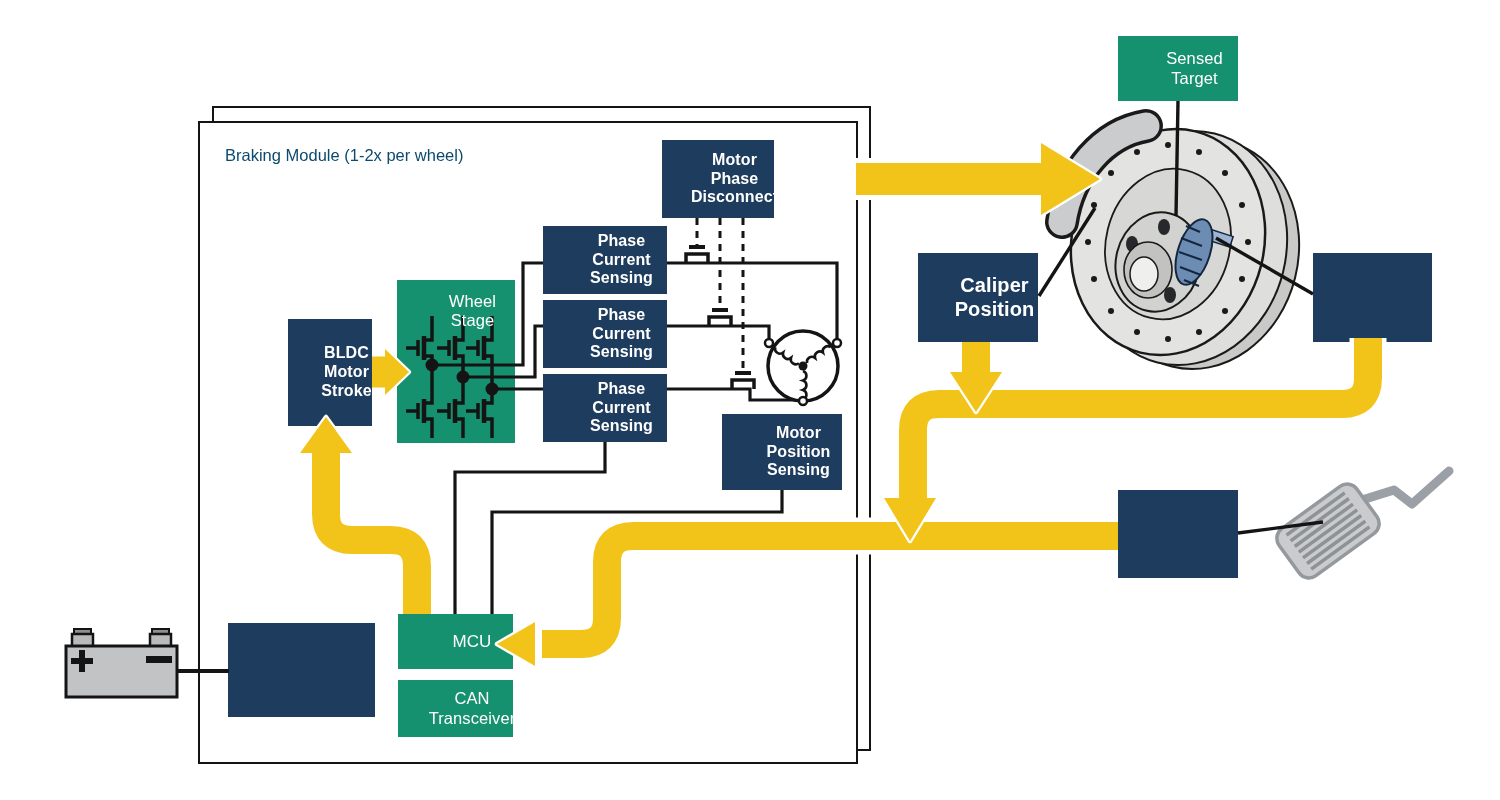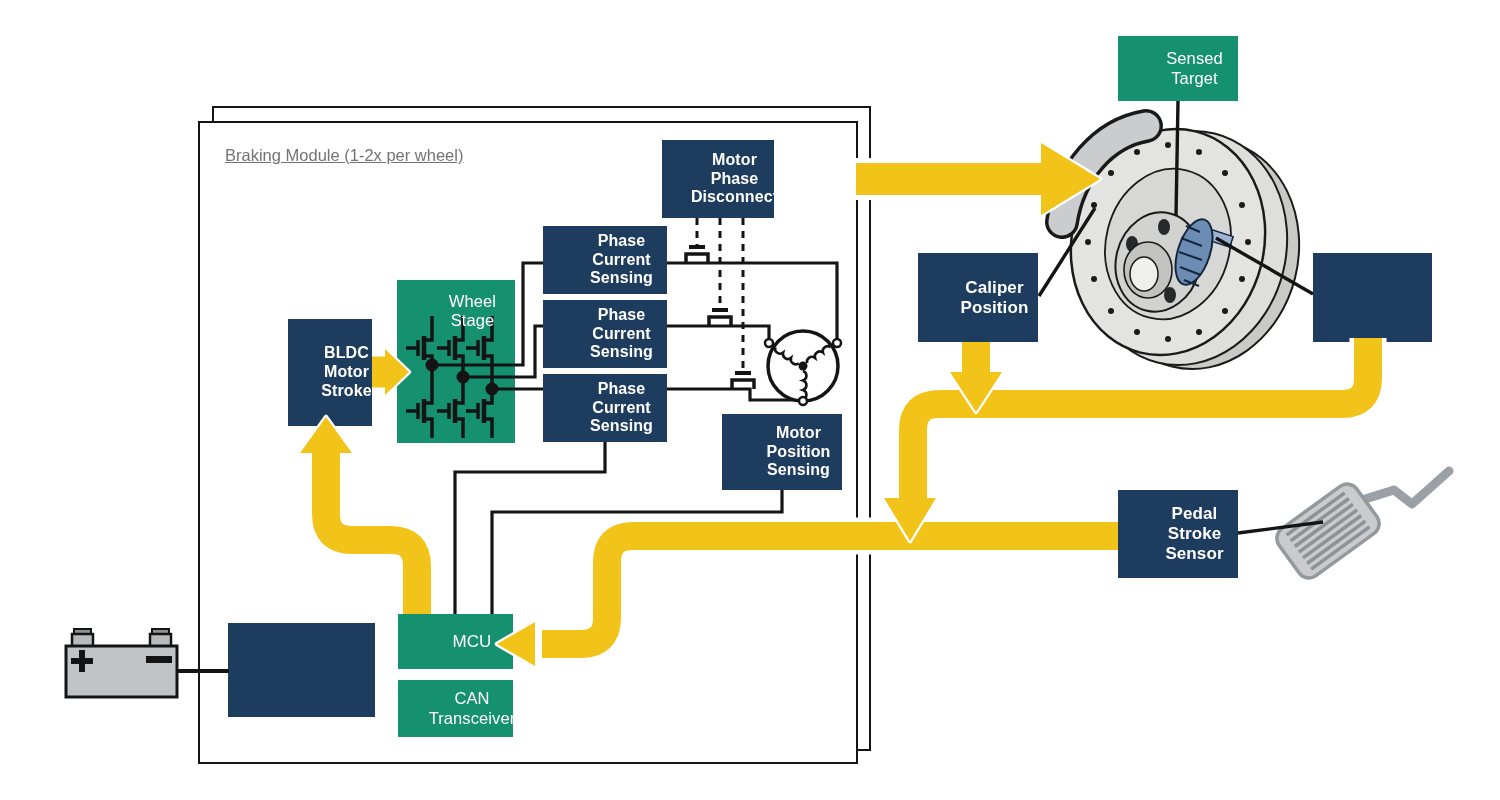--- a/index.html
+++ b/index.html
@@ -14,24 +14,24 @@
   #t-power_stage{left:397px;top:280px;width:118px;height:163px;align-items:flex-start;padding-top:12px;}
   #t-pcs1{left:543px;top:226px;width:124px;height:68px;}
   #t-pcs2{left:543px;top:300px;width:124px;height:68px;}
   #t-pcs3{left:543px;top:374px;width:124px;height:68px;}
   #t-mpd{left:662px;top:140px;width:112px;height:78px;}
   #t-mps{left:722px;top:414px;width:120px;height:76px;}
   #t-mcu{left:398px;top:614px;width:115px;height:55px;font-size:17px;}
   #t-can{left:398px;top:680px;width:115px;height:57px;border-radius:11px;}
   #t-spc{left:228px;top:623px;width:147px;height:94px;}
   #t-sensed_target{left:1118px;top:36px;width:120px;height:65px;}
-  #t-caliper_position{left:918px;top:253px;width:120px;height:89px;font-size:17px;}
+  #t-caliper_position{left:918px;top:253px;width:120px;height:89px;font-size:20px;}
   #t-wheel_speed{left:1313px;top:253px;width:119px;height:89px;font-size:17px;}
   #t-pedal_stroke{left:1118px;top:490px;width:120px;height:88px;font-size:17px;}
-  #title{position:absolute;left:225px;top:146px;font-size:16.5px;color:#737373;text-decoration:underline;}
+  #title{position:absolute;left:225px;top:146px;font-size:16.5px;color:#0c4a6e;}
 </style>
 </head>
 <body>
 
 <div class="stage">
 
 <svg width="1500" height="800" viewBox="0 0 1500 800">
 
   <g>
     <rect x="213" y="107" width="657" height="643" fill="#ffffff" stroke="#141414" stroke-width="2"></rect>
@@ -261,16 +261,14 @@
 Disconnect</div>
 <div class="blk" id="t-mps">Motor Position
 Sensing</div>
 <div class="blk greentxt" id="t-mcu">MCU</div>
 <div class="blk greentxt" id="t-can">CAN
 Transceiver</div>
 <div class="blk greentxt" id="t-sensed_target">Sensed
 Target</div>
 <div class="blk" id="t-caliper_position">Caliper
 Position</div>
-<div class="blk" id="t-pedal_stroke">Pedal Stroke
-Sensor</div>
 
 </div>
 
 </body></html>

